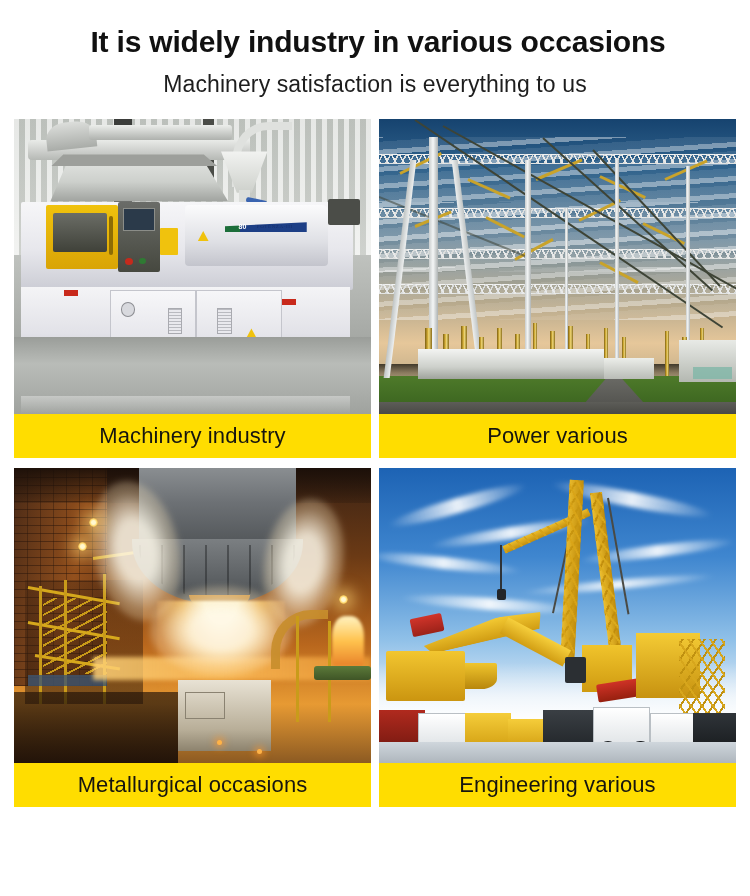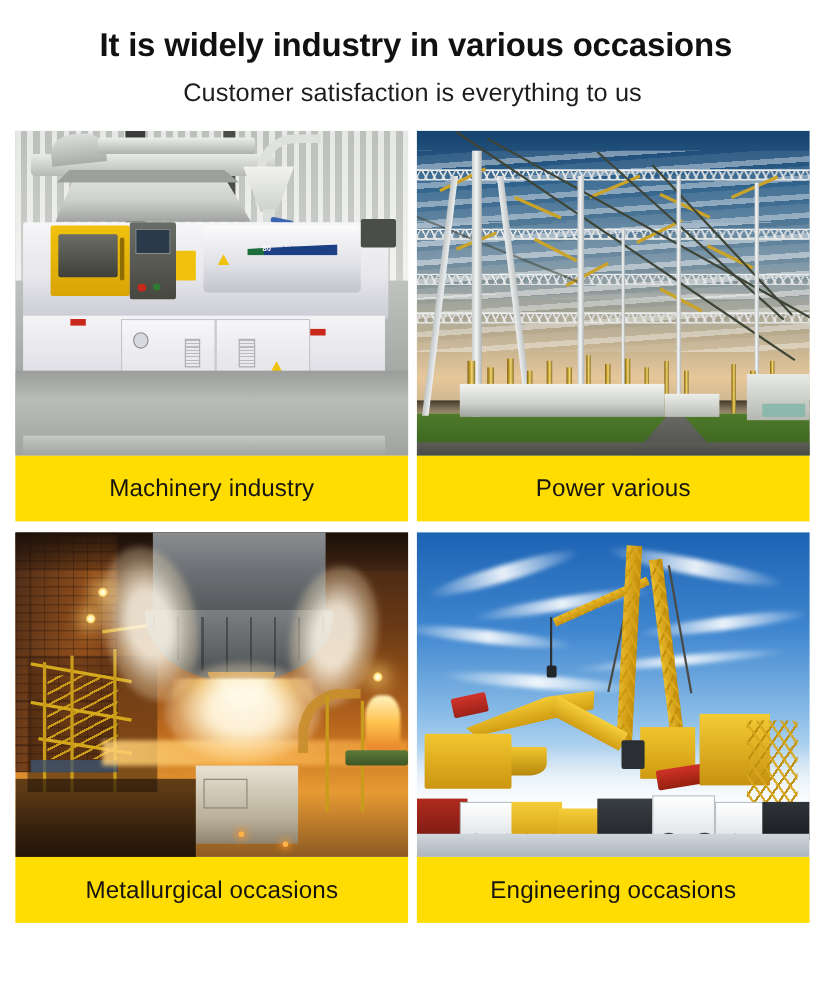--- a/index.html
+++ b/index.html
@@ -54,21 +54,21 @@
 
   .photo {
     position: relative;
     width: 357px;
     height: 295px;
     overflow: hidden;
     background: #888;
   }
 
   .caption {
-    height: 60px;
+    height: 44px;
     background: var(--accent, #ffdd00);
     color: #16150f;
     font-size: 22px;
     display: flex;
     align-items: center;
     justify-content: center;
     letter-spacing: 0.1px;
   }
 
   
@@ -500,21 +500,21 @@
   .p4 .wheel { background:#1b1e21; border-radius:50%; bottom:3%; }
   .p4 .rowShadow { left:0; bottom:4%; width:100%; height:3%; background: linear-gradient(rgba(90,100,110,.35), rgba(255,255,255,0)); }
 </style>
 </head>
 <body>
 
 <div class="page">
 
   <div class="header">
     <div class="headline" style="color: rgb(17, 17, 17);">It is widely industry in various occasions</div>
-    <div class="subhead">Customer satisfaction is everything to us</div>
+    <div class="subhead">Machinery satisfaction is everything to us</div>
   </div>
 
   <div class="grid">
 
     <div class="card">
       <div class="photo p1">
         <div class="l wall"></div>
         <div class="l beamdark"></div>
         <div class="l beamdark2"></div>
         <div class="l duct"></div>
@@ -710,17 +710,17 @@
 
         <div class="l wheel" style="left:13%;width:4%;height:4%"></div>
         <div class="l wheel" style="left:21%;width:4%;height:4%"></div>
         <div class="l wheel" style="left:26%;width:4%;height:4%"></div>
         <div class="l wheel" style="left:33%;width:4%;height:4%"></div>
         <div class="l wheel" style="left:62%;width:4.5%;height:4.5%"></div>
         <div class="l wheel" style="left:71%;width:4.5%;height:4.5%"></div>
         <div class="l wheel" style="left:79%;width:4%;height:4%"></div>
         <div class="l ground"></div>
       </div>
-      <div class="caption" style="--accent: #FFDD00; color: rgb(22, 21, 15);">Engineering occasions</div>
+      <div class="caption" style="--accent: #FFDD00; color: rgb(22, 21, 15);">Engineering various</div>
     </div>
 
   </div>
 </div>
 
 </body></html>

